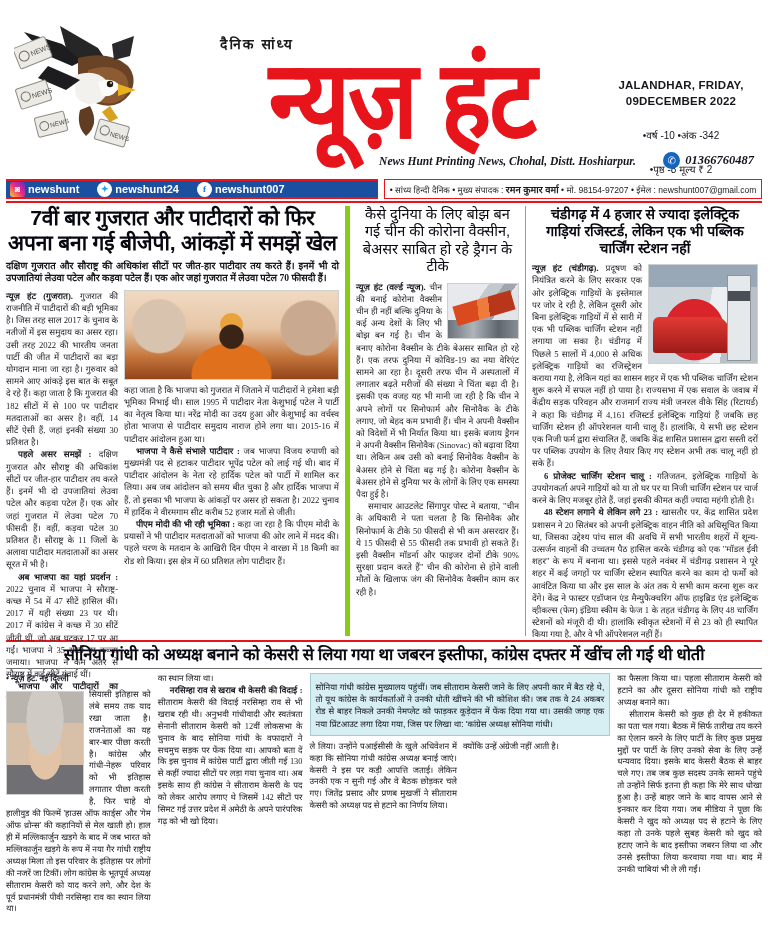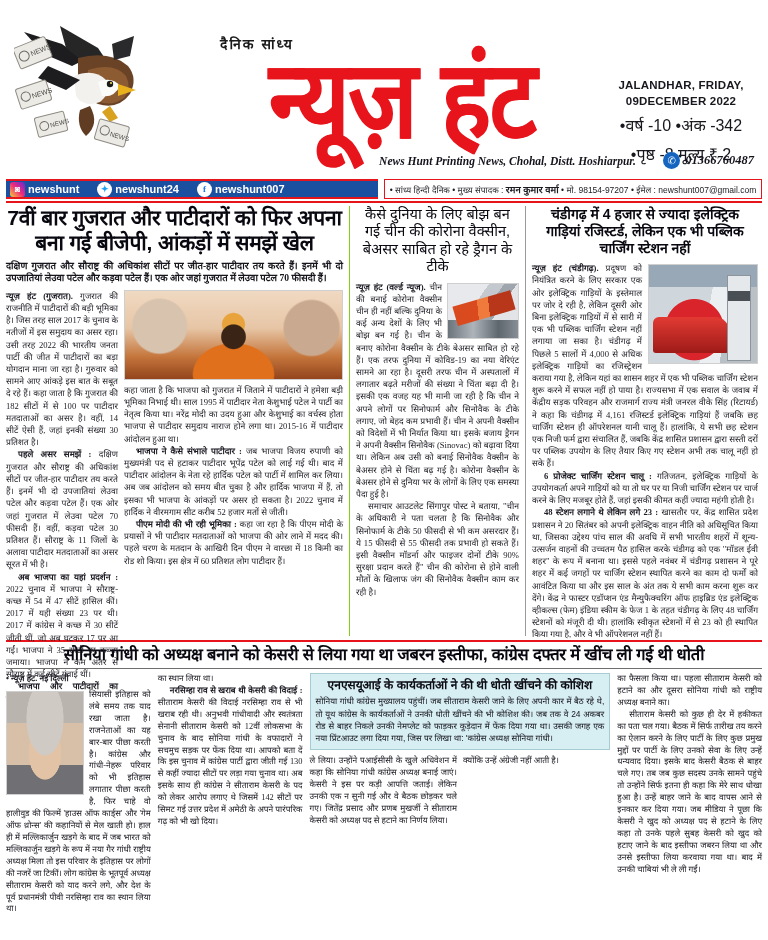--- a/index.html
+++ b/index.html
@@ -52,21 +52,21 @@
   .edition-box {
     position: absolute; right: 6px; top: 78px;
     width: 150px; text-align: center;
     font-family: "Liberation Sans", sans-serif;
     color: #17171e;
   }
   .edition-line1, .edition-line2 {
     font-weight: bold; font-size: 11.5px; letter-spacing: .2px; line-height: 1.35;
   }
   .edition-meta {
-    font-size: 16px; line-height: 1.5; margin-top: 5px; font-weight: normal;
+    font-size: 10px; line-height: 1.5; margin-top: 19px; font-weight: normal;
   }
   .imprint {
     position: absolute; right: 126px; top: 155px;
     font-family: "Liberation Serif", serif;
     font-style: italic; font-weight: bold; font-size: 11.5px;
     color: #14141c; white-space: nowrap;
   }
   .phone-wrap {
     position: absolute; right: 8px; top: 152px;
     display: flex; align-items: center; gap: 5px;
@@ -114,21 +114,21 @@
     white-space: nowrap;
   }
   .strap b { font-size: 9.5px; }
 
   
   .top-rule { height: 2px; background: #e8141c; margin: 2px 0 0; }
   .stories {
     display: flex; margin-top: 3px; height: 430px;
   }
   .col { position: relative; }
-  .col-a { width: 344px; padding-right: 6px; border-right: 1px solid #84cc16; }
+  .col-a { width: 344px; padding-right: 6px; border-right: 5px solid #84cc16; }
   .col-b { width: 176px; padding: 0 6px; border-right: 1px solid #9a9a9a; }
   .col-c { width: 232px; padding-left: 6px; }
 
   .hl-a {
     font-family: "Liberation Sans", sans-serif;
     font-weight: bold; font-size: 21px; line-height: 1.18;
     text-align: center; color: #080810; letter-spacing: -0.2px;
   }
   .hl-b {
     font-family: "Liberation Sans", sans-serif;
@@ -398,21 +398,20 @@
 
     <div class="bcol">
       <div class="body-txt">
         <p class="noind">का स्थान लिया था।</p>
         <p><span class="subhead">नरसिम्हा राव से खराब थी केसरी की विदाई :</span><span> सीताराम केसरी की विदाई नरसिम्हा राव से भी खराब रही थी। अनुभवी गांधीवादी और स्वतंत्रता सेनानी सीताराम केसरी को 12वीं लोकसभा के चुनाव के बाद सोनिया गांधी के वफादारों ने सचमुच सड़क पर फेंक दिया था। आपको बता दें कि इस चुनाव में कांग्रेस पार्टी द्वारा जीती गई 130 से कहीं ज्यादा सीटों पर लड़ा गया चुनाव था। अब इसके साथ ही कांग्रेस ने सीताराम केसरी के पद को लेकर आरोप लगाए थे जिसमें 142 सीटों पर सिमट गई उत्तर प्रदेश में अमेठी के अपने पारंपरिक गढ़ को भी खो दिया।</span></p>
       </div>
     </div>
 
     <div class="bcol wide">
       <div class="box-nsui">
-        <div class="box-nsui-title">एनएसयूआई के कार्यकर्ताओं ने की थी धोती खींचने की कोशिश</div>
         <div class="box-nsui-body">सोनिया गांधी कांग्रेस मुख्यालय पहुंचीं। जब सीताराम केसरी जाने के लिए अपनी कार में बैठ रहे थे, तो यूथ कांग्रेस के कार्यकर्ताओं ने उनकी धोती खींचने की भी कोशिश की। जब तक वे 24 अकबर रोड से बाहर निकले उनकी नेमप्लेट को फाड़कर कूड़ेदान में फेंक दिया गया था। उसकी जगह एक नया प्रिंटआउट लगा दिया गया, जिस पर लिखा था: 'कांग्रेस अध्यक्ष सोनिया गांधी।</div>
       </div>
       <div class="two-split">
         <div class="body-txt">
           <p class="noind"> ले लिया। उन्होंने पआईसीसी के खुले अधिवेशन में कहा कि सोनिया गांधी कांग्रेस अध्यक्ष बनाई जाएं। केसरी ने इस पर कड़ी आपत्ति जताई। लेकिन उनकी एक न सुनी गई और वे बैठक छोड़कर चले गए। जितेंद्र प्रसाद और प्रणब मुखर्जी ने सीताराम केसरी को अध्यक्ष पद से हटाने का निर्णय लिया।</p>
         </div>
         <div class="body-txt">
           <p class="noind">क्योंकि उन्हें अंग्रेजी नहीं आती है।</p>
         </div>
       </div>

